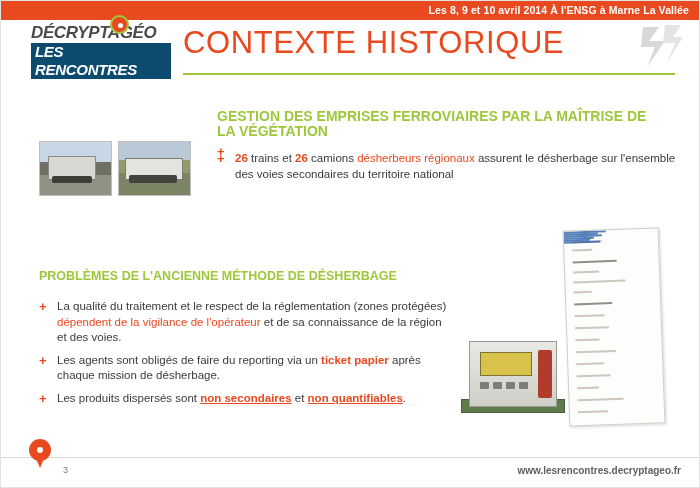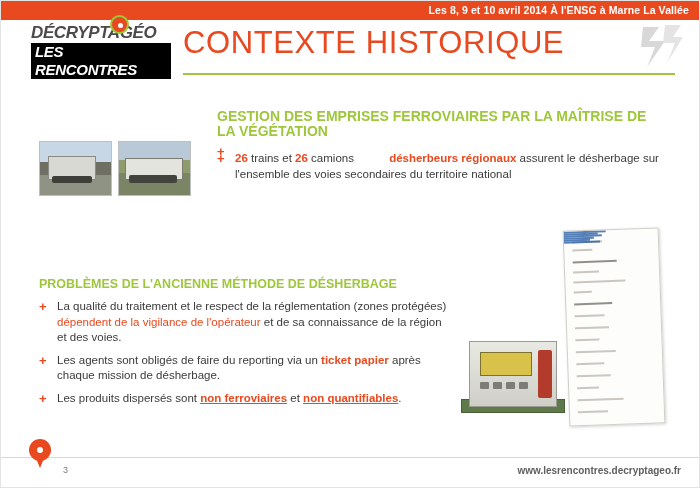--- a/index.html
+++ b/index.html
@@ -43,21 +43,21 @@
   .logo-line1 {
     font-size: 17px;
     font-weight: bold;
     font-style: italic;
     color: #4a4a4a;
     letter-spacing: -0.4px;
     line-height: 19px;
   }
   .logo-line1 .geo { color: #4a4a4a; }
   .logo-line2 {
-    background: #000000;
+    background: #0c4a6e;
     color: #ffffff;
     font-size: 15px;
     font-weight: bold;
     font-style: italic;
     letter-spacing: -0.3px;
     padding: 0 4px;
     display: inline-block;
     line-height: 18px;
     margin-top: 1px;
   }
@@ -171,21 +171,21 @@
     left: 0; top: 0;
     color: #e8491f;
     font-size: 13px;
     font-weight: bold;
     line-height: 15.5px;
   }
 
   
   .sec2-head {
     position: absolute;
-    left: 38px; top: 276px;
+    left: 38px; top: 268px;
     color: #9ec73b;
     font-size: 12.5px;
     font-weight: bold;
   }
   .bullets2 {
     position: absolute;
     left: 38px; top: 298px;
     width: 412px;
   }
 
@@ -316,38 +316,38 @@
     <div class="photo photo-a"></div>
     <div class="photo photo-b"></div>
   </div>
 
   <div class="bullets1">
     <div class="bullet">
       <span class="plus">+</span>
     </div>
     <div class="bullet">
       <span class="plus">+</span>
-      <span><span style="color: rgb(232, 73, 31); font-weight: bold;">26</span><span> trains et </span><span style="color: rgb(232, 73, 31); font-weight: bold;">26</span><span> camions </span><span style="color: rgb(232, 73, 31); font-weight: bold; margin-left: 32px;">désherbeurs régionaux</span><span> assurent le désherbage sur l'ensemble des voies secondaires du territoire national</span></span>
+      <span><span style="color: rgb(232, 73, 31); font-weight: bold;">26</span><span> trains et </span><span style="color: rgb(232, 73, 31); font-weight: bold;">26</span><span> camions </span><span style="color: rgb(232, 73, 31); font-weight: normal;">désherbeurs régionaux</span><span> assurent le désherbage sur l'ensemble des voies secondaires du territoire national</span></span>
     </div>
   </div>
 
   <div class="sec2-head">PROBLÈMES DE L'ANCIENNE MÉTHODE DE DÉSHERBAGE</div>
 
   <div class="bullets2">
     <div class="bullet">
       <span class="plus">+</span>
       <span><span>La qualité du traitement et le respect de la réglementation (zones protégées) </span><span style="color: rgb(232, 73, 31);">dépendent de la vigilance de l'opérateur</span><span> et de sa connaissance de la région et des voies.</span></span>
     </div>
     <div class="bullet">
       <span class="plus">+</span>
       <span><span>Les agents sont obligés de faire du reporting via un </span><span style="color: rgb(232, 73, 31); font-weight: bold; text-align: right;">ticket papier</span><span> après chaque mission de désherbage.</span></span>
     </div>
     <div class="bullet">
       <span class="plus">+</span>
-      <span><span>Les produits dispersés sont </span><span style="color: rgb(232, 73, 31); font-weight: bold; text-decoration: underline;">non ferroviaires</span><span> et </span><span style="color: rgb(232, 73, 31); font-weight: bold; text-decoration: underline;">non quantifiables</span><span>.</span></span>
+      <span><span>Les produits dispersés sont </span><span style="color: rgb(232, 73, 31); font-weight: bold; text-decoration: underline;">non secondaires</span><span> et </span><span style="color: rgb(232, 73, 31); font-weight: bold; text-decoration: underline;">non quantifiables</span><span>.</span></span>
     </div>
   </div>
 
   <div class="ticket">
     <div class="ln" style="left:8px; top:10px; width:30px;"></div>
     <div class="ln" style="left:8px; top:18px; width:20px;"></div>
     <div class="ln lnb" style="left:8px; top:30px; width:44px;"></div>
     <div class="ln" style="left:8px; top:40px; width:26px;"></div>
     <div class="ln" style="left:8px; top:50px; width:52px;"></div>
     <div class="ln" style="left:8px; top:60px; width:18px;"></div>

